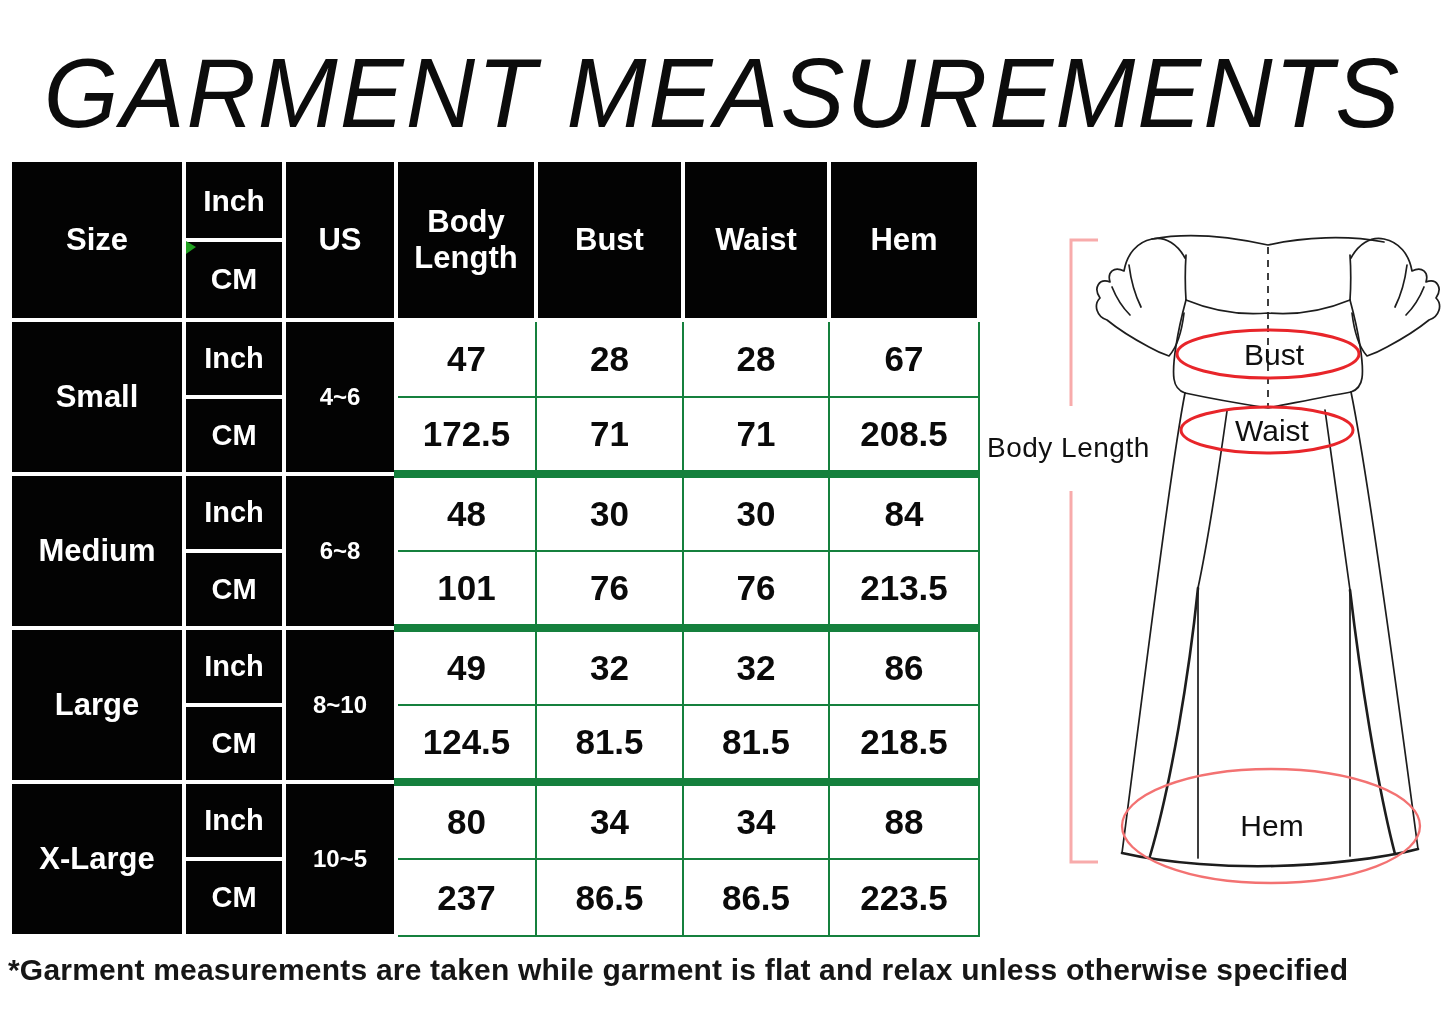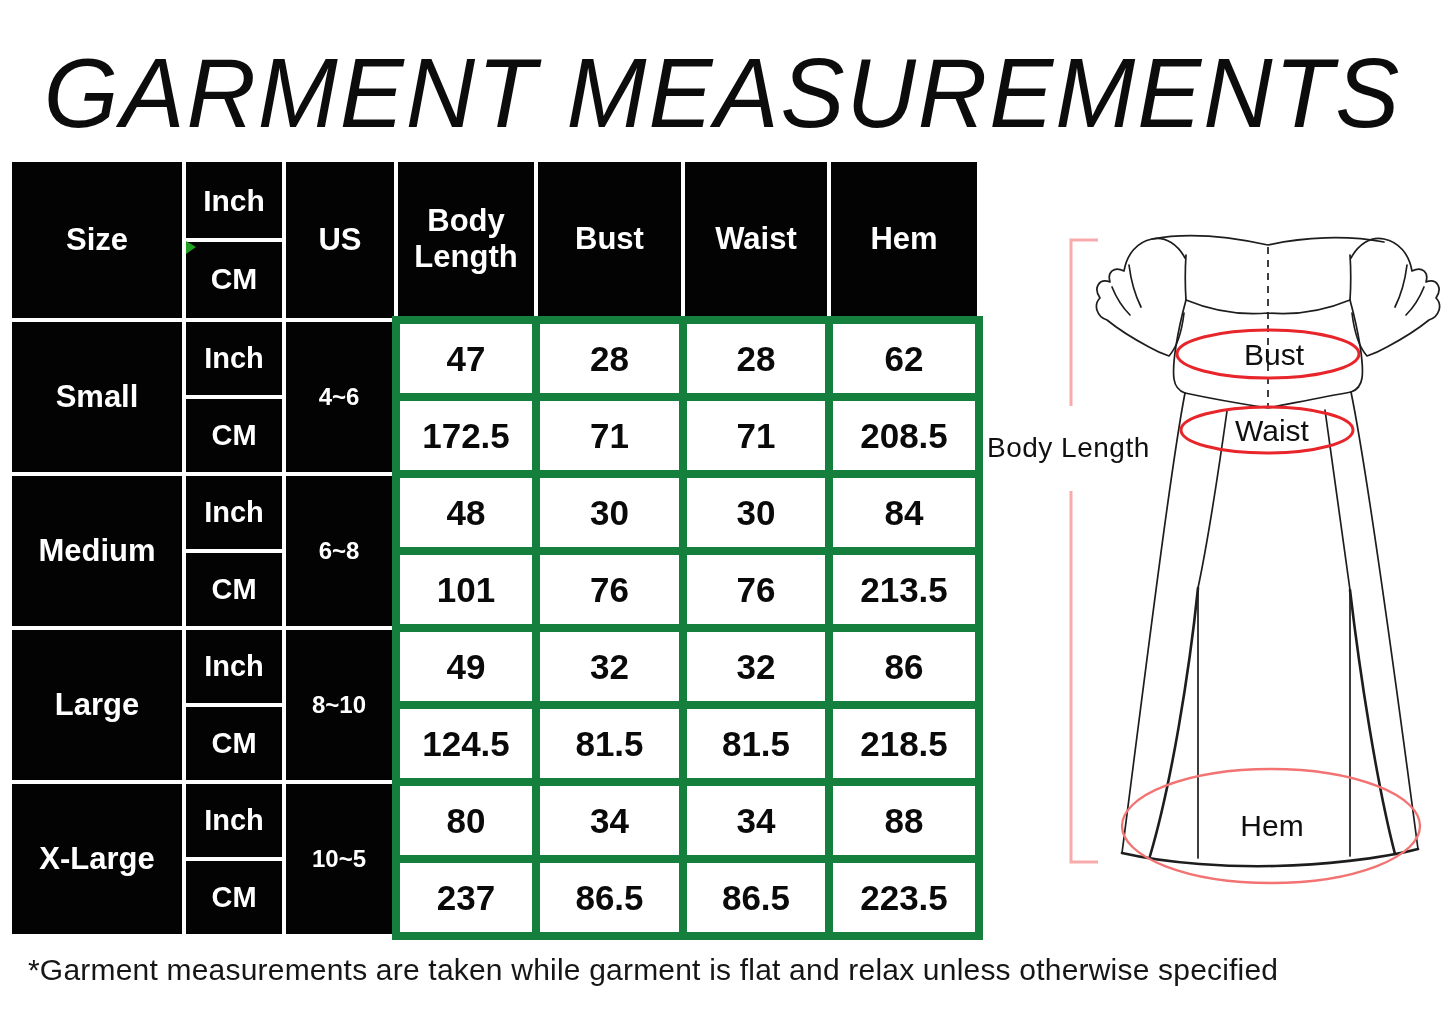--- a/index.html
+++ b/index.html
@@ -8,21 +8,21 @@
   .page { position:relative; width:1181px; height:1032px; background:#fff; }
 
   .title { position:absolute; top:38px; left:0; width:1445px; text-align:center;
            font-style:italic; font-weight:400; font-size:96px; letter-spacing:2px;
            color:#0c0c0c; white-space:nowrap; transform:scaleY(1.02); }
 
   table.size-chart { position:absolute; left:8px; top:158px; border-collapse:collapse;
                      table-layout:fixed; }
   .size-chart td { padding:0; text-align:center; vertical-align:middle; }
   .size-chart .k { background:#030303; color:#fff; border:4px solid #fff; font-weight:bold; }
-  .size-chart .v { background:#fff; color:#0a0a0a; border:8px solid #15803d;
+  .size-chart .v { background:#fff; color:#0a0a0a; border:2px solid #15803d;
                    font-weight:bold; font-size:35px; }
   .hdr td { height:160px; font-size:31px; line-height:1.15; }
   .hdr .hd-wrap { padding:0 12px; }
   tr.r-sub td { height:77px; }
   tr.group-end .v { border-bottom-width:8px; }
   .size-cell { font-size:31px; }
   .unit-cell { font-size:29px; }
   .us-cell { font-size:24px; }
 
   .uh { display:flex; flex-direction:column; height:152px; }
@@ -37,21 +37,21 @@
   .diagram svg { width:100%; height:100%; }
   .sketch { fill:none; stroke:#1d1d1d; stroke-width:1.7; stroke-linecap:round; stroke-linejoin:round; }
   .sketch-bold { fill:none; stroke:#1d1d1d; stroke-width:2.6; stroke-linecap:round; }
   .dash { fill:none; stroke:#1d1d1d; stroke-width:1.7; stroke-dasharray:7 6; }
   .ring { fill:none; stroke:#e8252a; stroke-width:3; }
   .ring-hem { fill:none; stroke:#f37272; stroke-width:2.3; }
   .bracket { fill:none; stroke:#f8abab; stroke-width:3; }
   .dlabel { fill:#101010; font-family:"Liberation Sans",sans-serif; font-size:30px; }
   .dlabel-bl { fill:#101010; font-family:"Liberation Sans",sans-serif; font-size:28px; letter-spacing:0.5px; }
 
-  .footnote { position:absolute; left:28px; top:953px; font-size:30px; font-weight:400;
+  .footnote { position:absolute; left:8px; top:953px; font-size:30px; font-weight:700;
               color:#161616; letter-spacing:0.2px; white-space:nowrap; }
 </style>
 </head>
 <body>
 
 <div class="page">
 
   <div class="title">GARMENT MEASUREMENTS</div>
 
   <table class="size-chart">
@@ -85,21 +85,21 @@
         <td class="k">Hem</td>
       </tr>
 
       <tr class="r-sub">
         <td class="k size-cell" rowspan="2">Small</td>
         <td class="k unit-cell">Inch</td>
         <td class="k us-cell" rowspan="2">4~6</td>
         <td class="v">47</td>
         <td class="v">28</td>
         <td class="v">28</td>
-        <td class="v">62</td>
+        <td class="v">67</td>
       </tr>
       <tr class="r-sub group-end">
         <td class="k unit-cell">CM</td>
         <td class="v">172.5</td>
         <td class="v">71</td>
         <td class="v">71</td>
         <td class="v">208.5</td>
       </tr>
 
       <tr class="r-sub">

